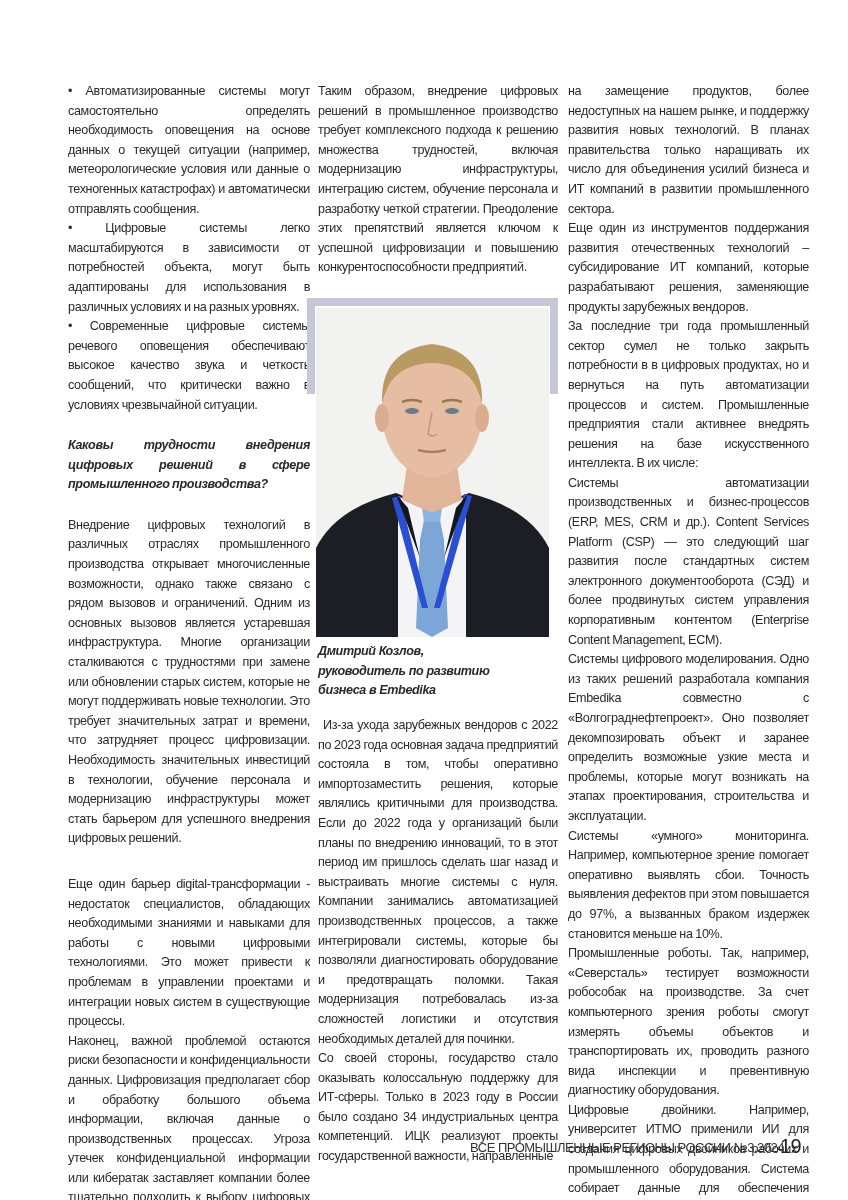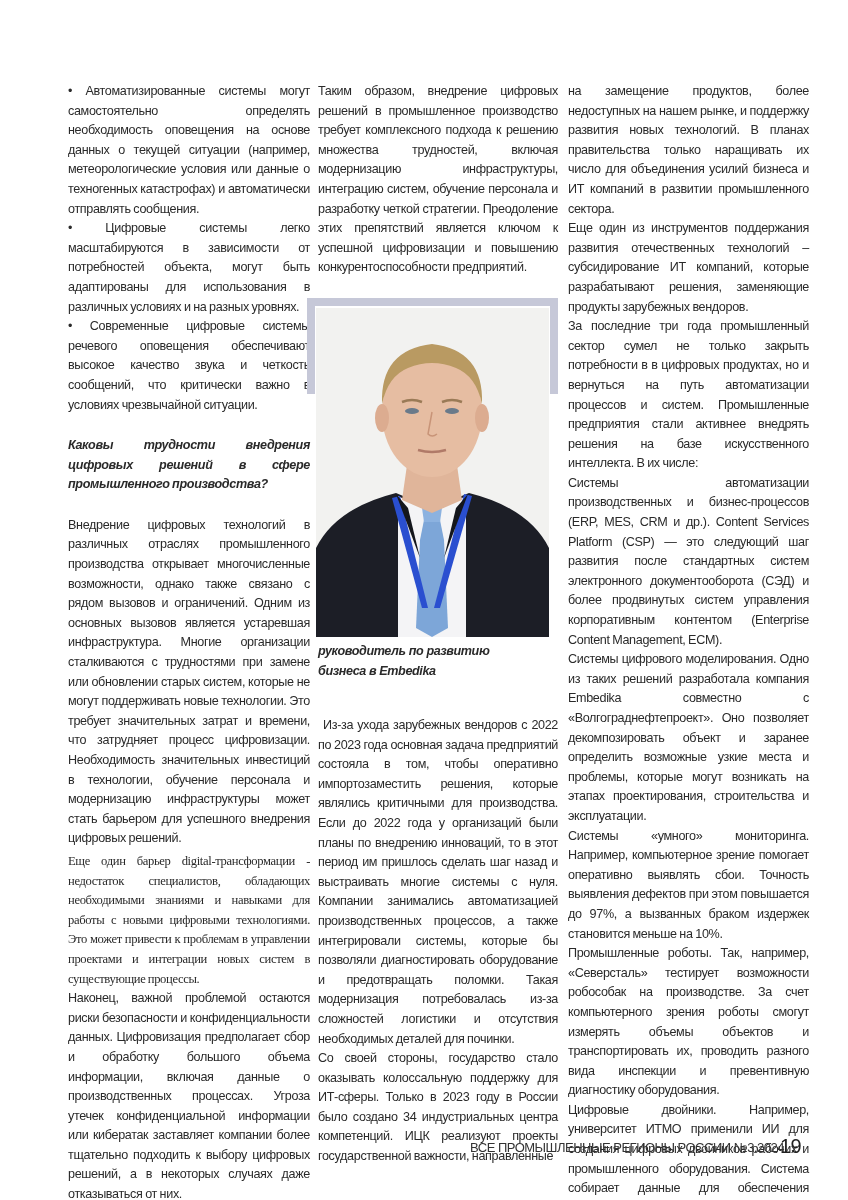--- a/index.html
+++ b/index.html
@@ -6,21 +6,21 @@
   body {
     width: 848px; height: 1200px; background: #ffffff; position: relative; overflow: hidden;
     font-family: "Liberation Sans", "DejaVu Sans", sans-serif; color: #2a2a2a;
   }
   .col {
     position: absolute; top: 82px; width: 242px;
     font-size: 12.6px; line-height: 19.6px; text-align: justify;
     letter-spacing: -0.35px; word-spacing: -0.5px; hyphens: manual;
   }
   .col p { margin: 0; }
-  .col p.gap { margin-top: 3px; font-family: Liberation Serif, serif; }
+  .col p.gap { margin-top: 26px; }
   #col1 { left: 68px; }
   #col2 { left: 318px; width: 240px; }
   #col3 { left: 568px; width: 241px; }
   .subhead { font-weight: bold; font-style: italic; margin: 21px 0 !important; }
   .indent { text-indent: 5px; }
 
   
   .photo-frame {
     position: absolute; left: 307px; top: 298px; width: 251px; height: 96px;
     border-left: 8px solid #c6c8d8; border-right: 8px solid #c6c8d8; border-top: 8px solid #c6c8d8;
@@ -92,20 +92,21 @@
 
     <path d="M116 104 L112 126 Q116 130 121 126" stroke="#c89478" stroke-width="1.5" fill="none"></path>
 
     <path d="M102 142 Q116 146 130 142" stroke="#b07a68" stroke-width="2.5" fill="none"></path>
 
     <path d="M80 186 L104 250 L92 200 Z" fill="#14161c"></path>
     <path d="M152 186 L128 250 L140 200 Z" fill="#14161c"></path>
   </svg>
 </div>
 <div class="caption">
+  <div>Дмитрий Козлов,</div>
   <div>руководитель по развитию</div>
   <div>бизнеса в Embedika</div>
 </div>
 
 <div class="col" style="left:318px; width:240px; top:716px;">
   <p class="indent">Из-за ухода зарубежных вендоров с 2022 по 2023 года основная задача предприятий состояла в том, чтобы оперативно импортозаместить решения, которые являлись критичными для производства. Если до 2022 года у организаций были планы по внедрению инноваций, то в этот период им пришлось сделать шаг назад и выстраивать многие системы с нуля. Компании занимались автоматизацией производственных процессов, а также интегрировали системы, которые бы позволяли диагностировать оборудование и предотвращать поломки. Такая модернизация потребовалась из-за сложностей логистики и отсутствия необходимых деталей для починки.</p>
   <p>Со своей стороны, государство стало оказывать колоссальную поддержку для ИТ-сферы. Только в 2023 году в России было создано 34 индустриальных центра компетенций. ИЦК реализуют проекты государственной важности, направленные</p>
 </div>
 
 <div id="col3" class="col">

